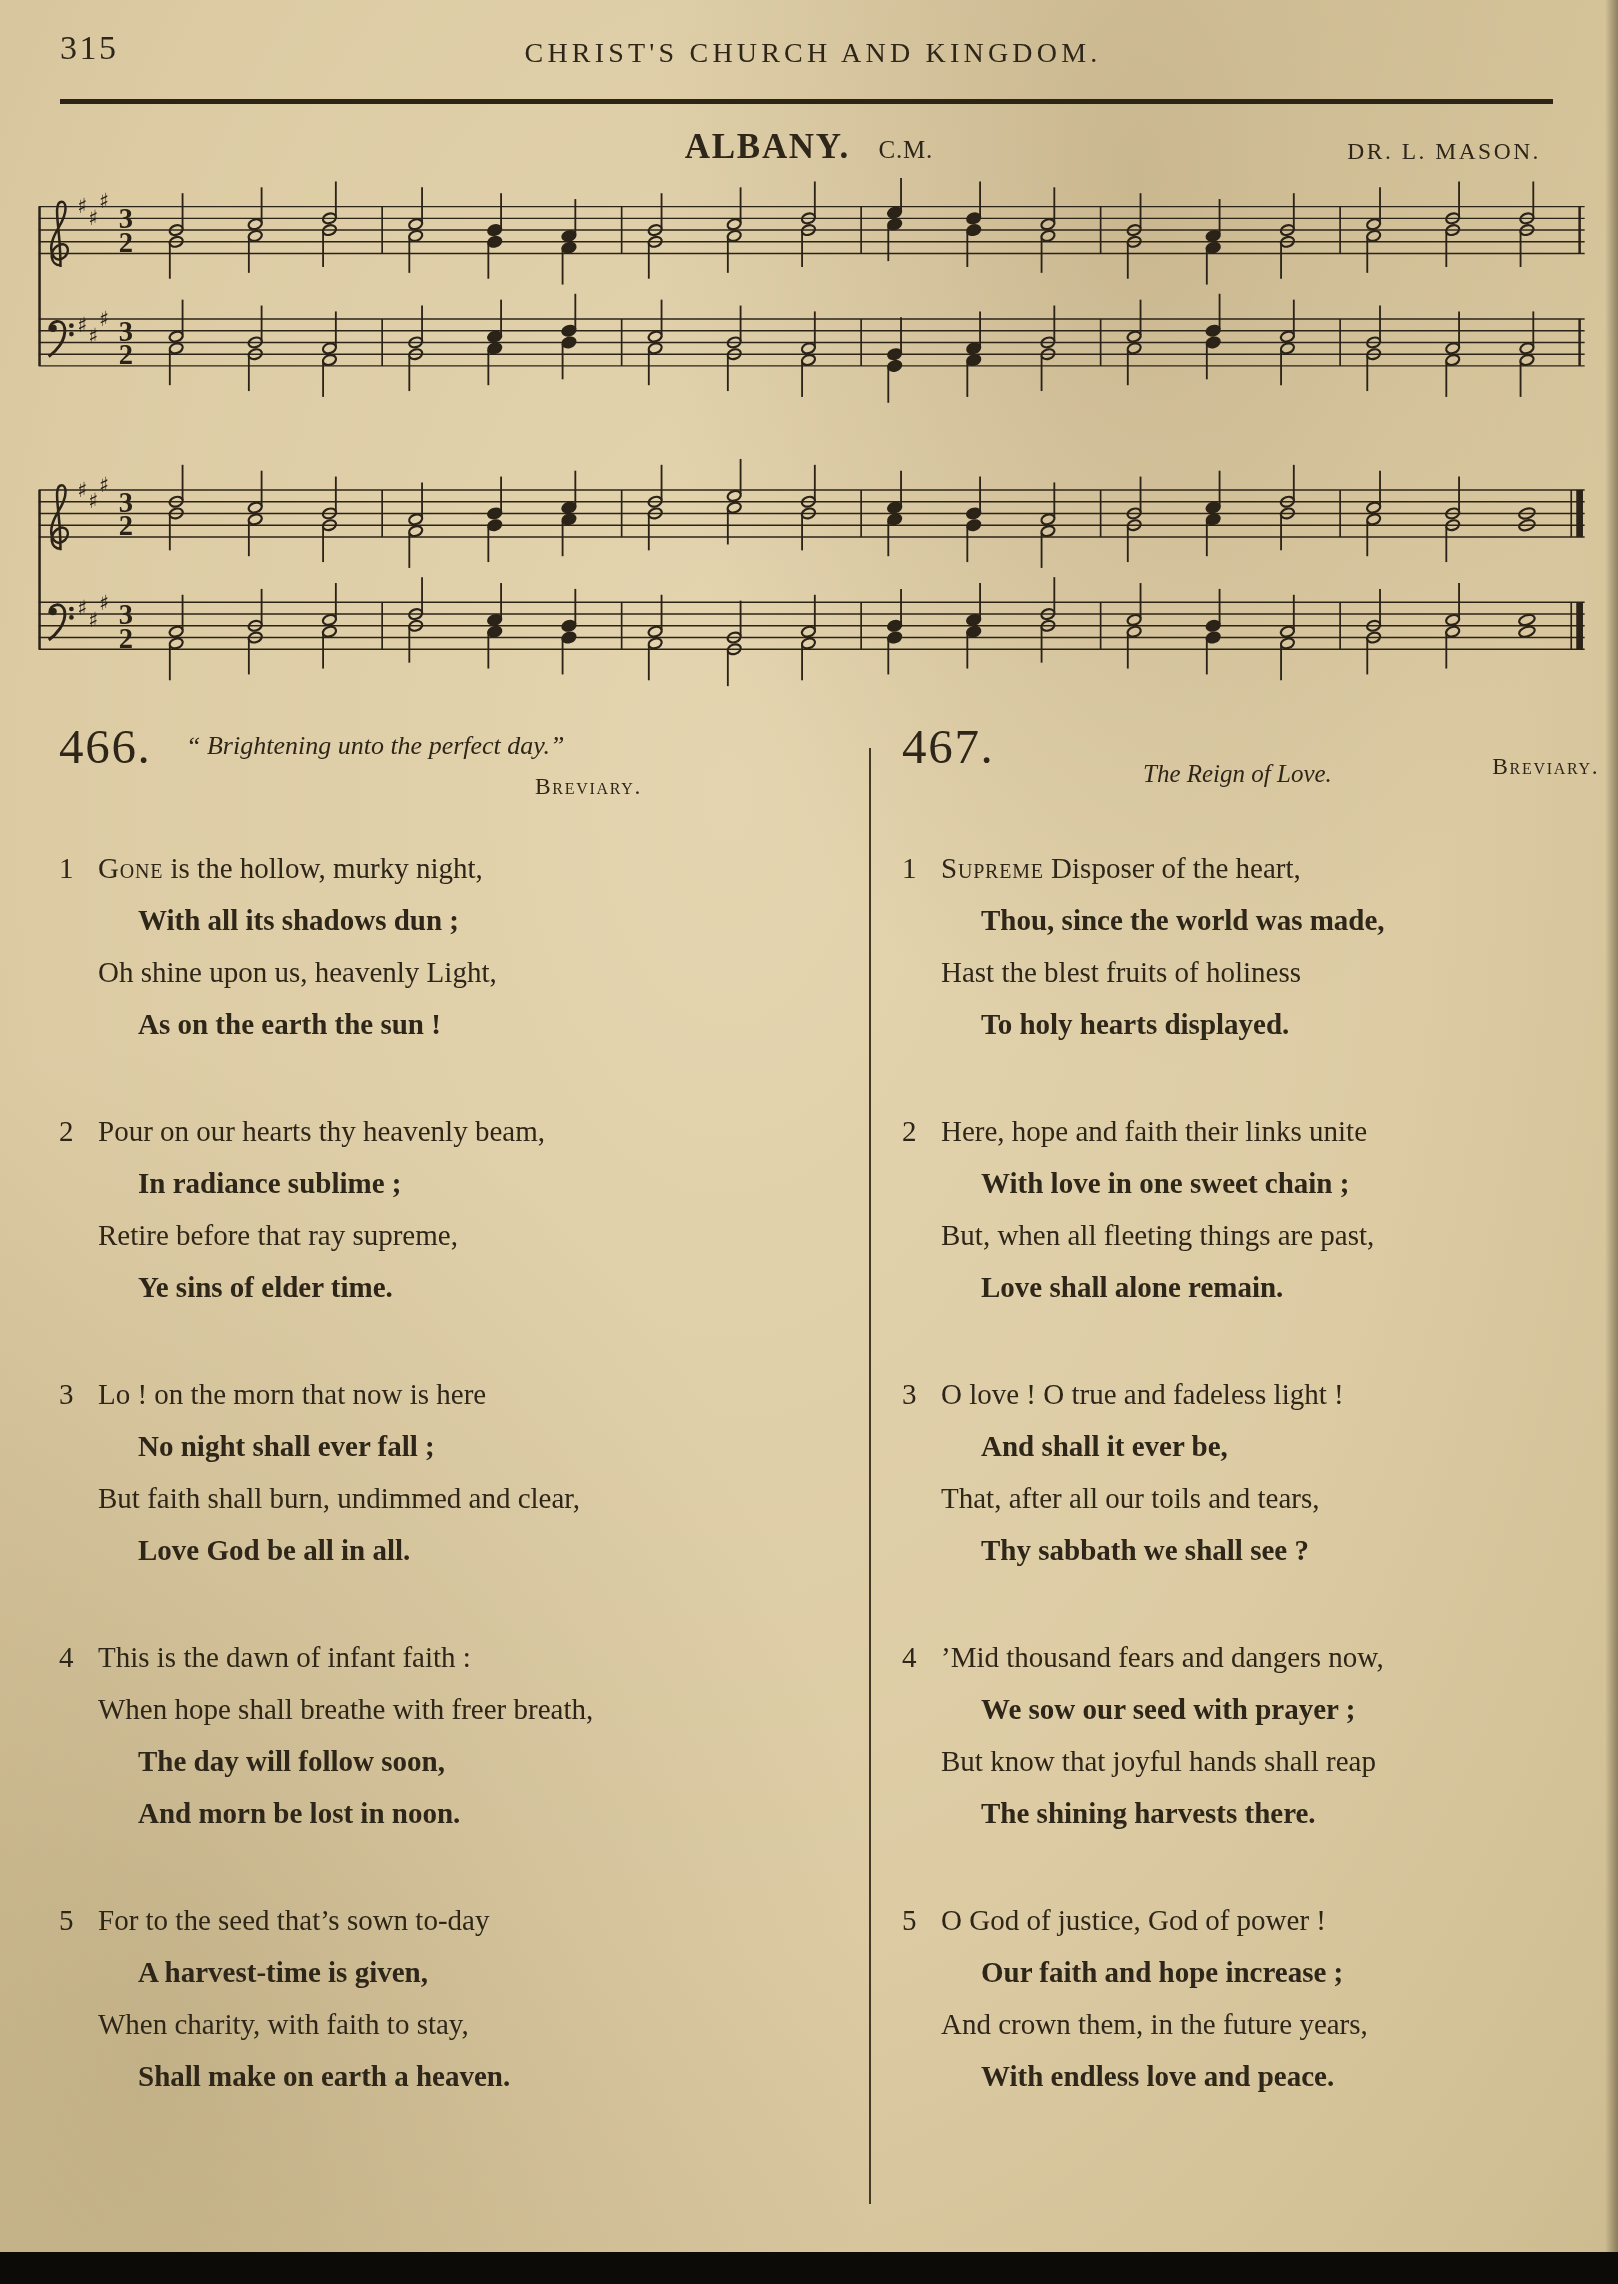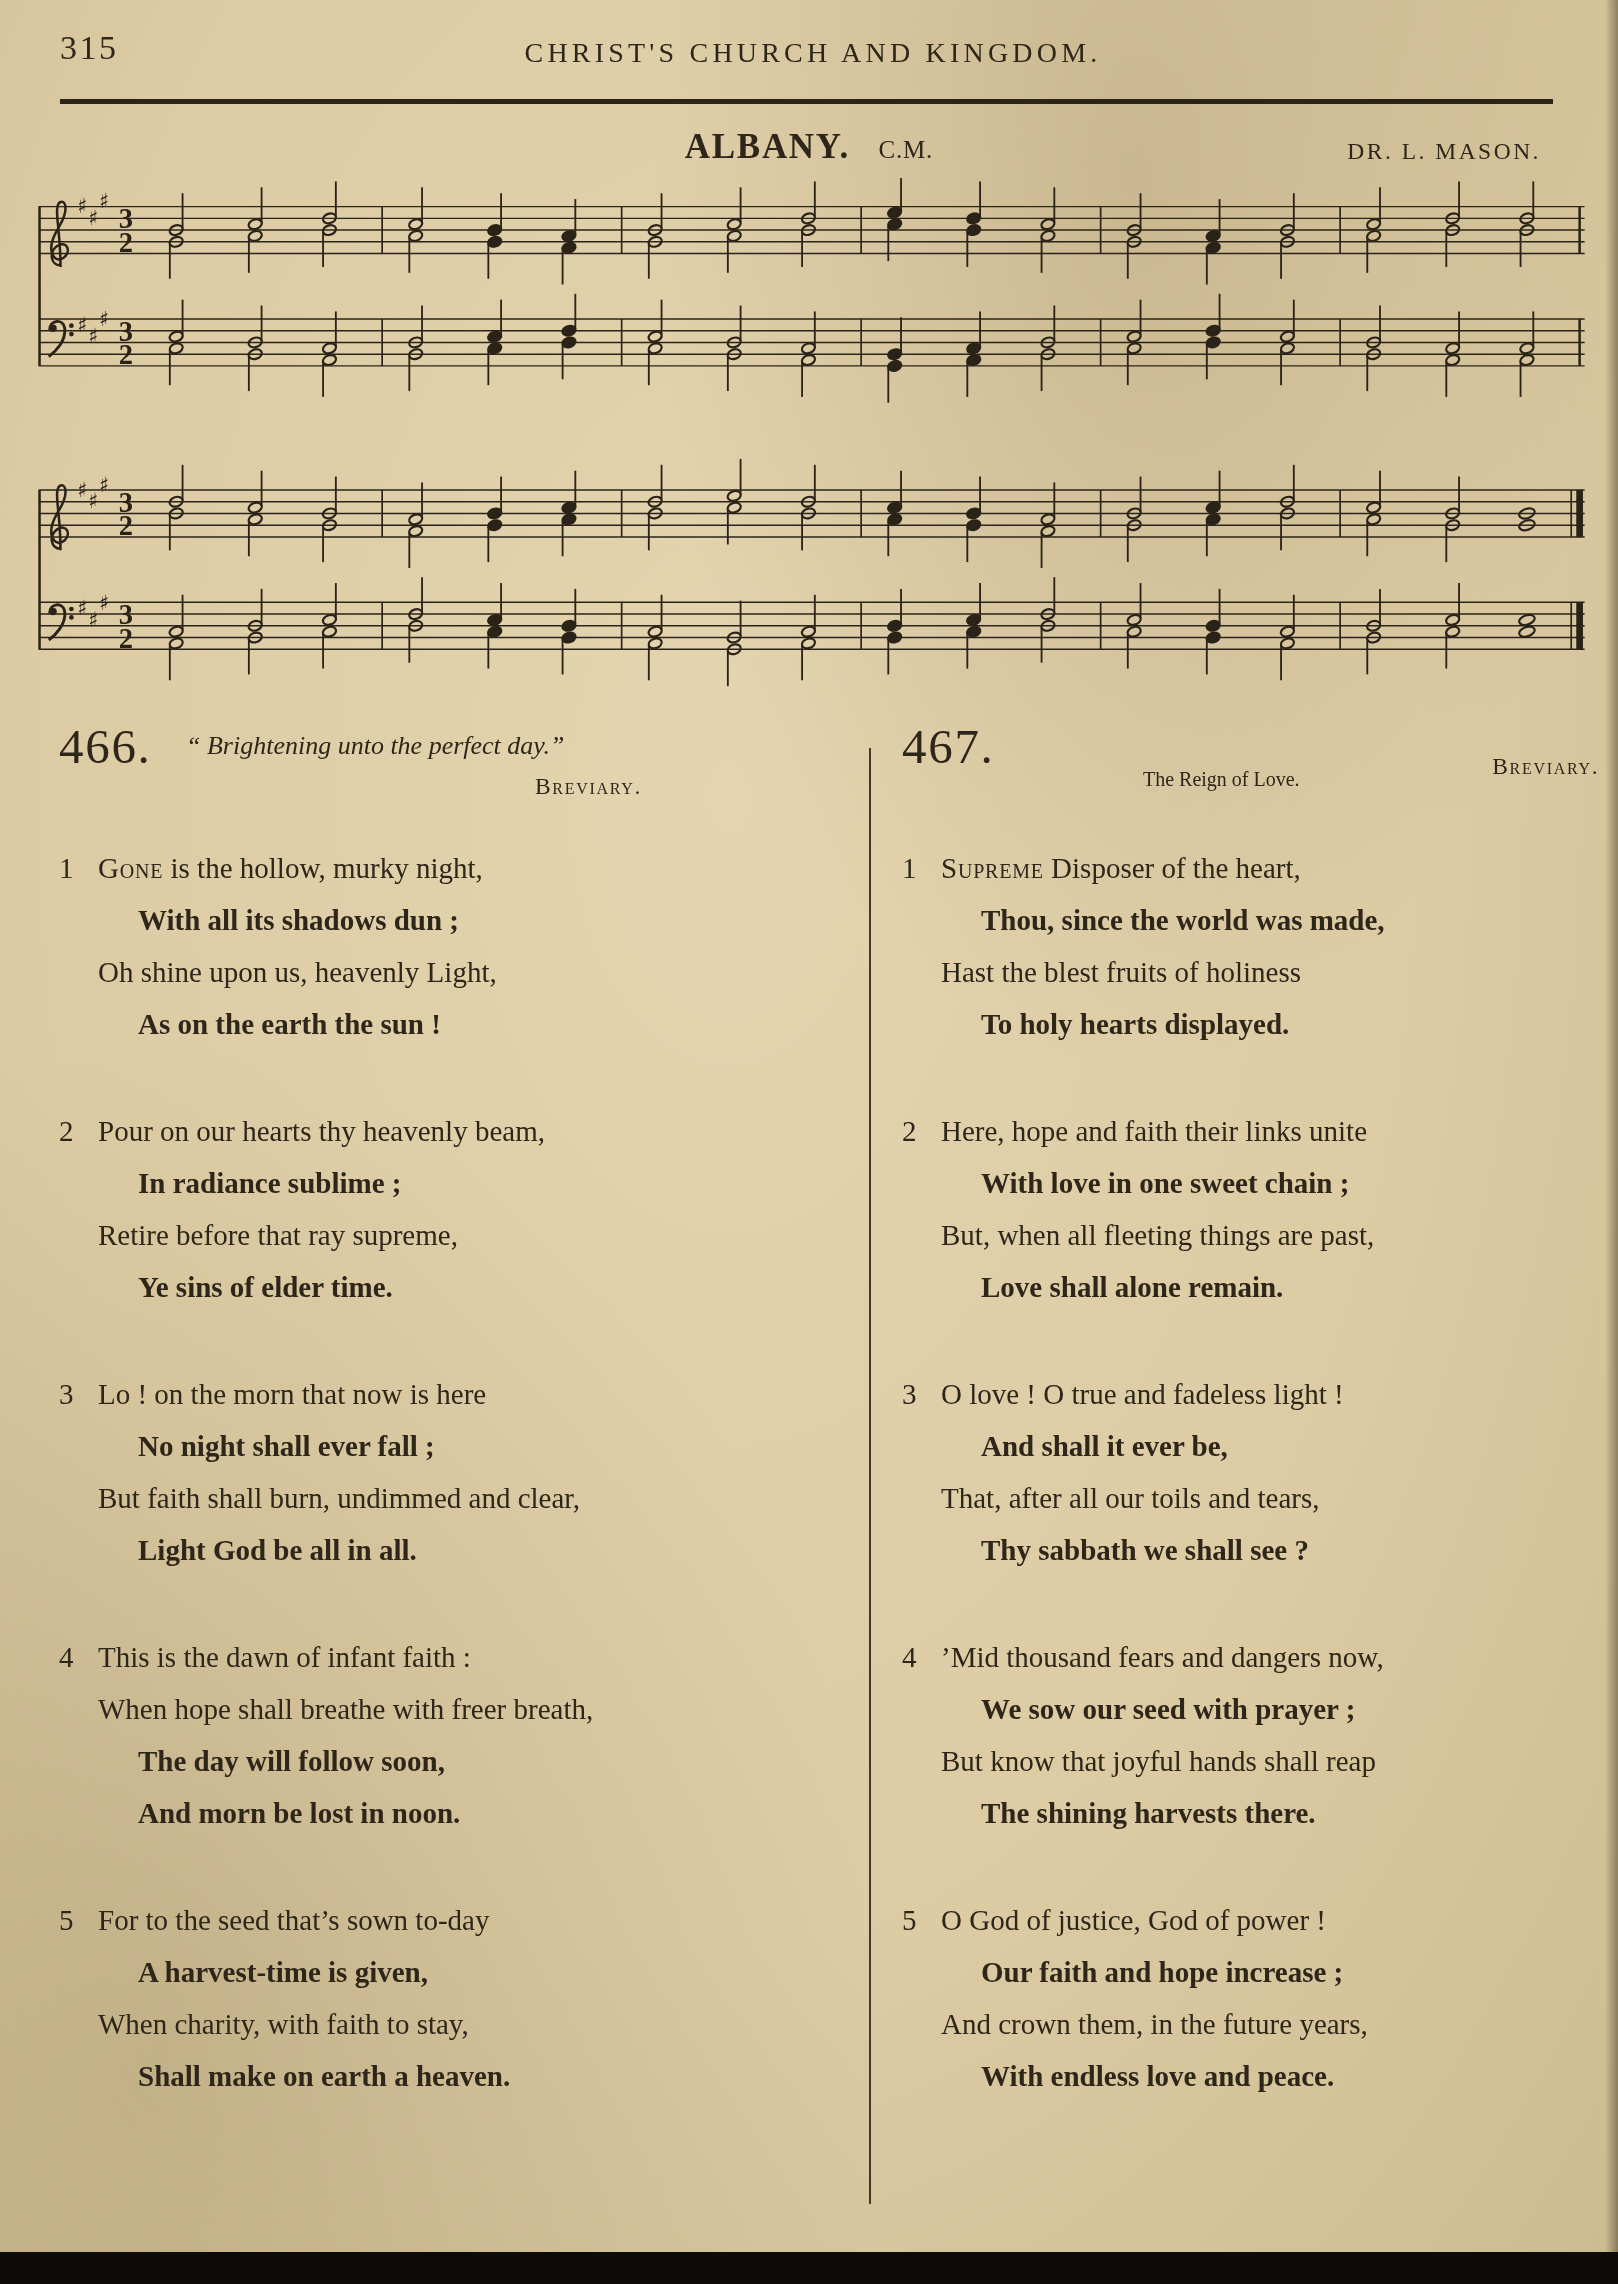--- a/index.html
+++ b/index.html
@@ -36,21 +36,21 @@
   .divider { position:absolute; left:869px; top:748px; width:1.7px; height:1456px; background:#433926; }
 
   .col { position:absolute; top:731px; }
   .col0 { left:59px;  width:792px; }
   .col1 { left:902px; width:699px; }
 
   .hymn-head { position:relative; height:111px; }
   .h-num { position:absolute; left:0; top:-13.4px; font-size:49px; letter-spacing:1.7px; }
   .col0 .h-cap { position:absolute; left:127px; top:0;  font-style:italic; font-size:26px; }
   .col0 .h-src { position:absolute; left:476px; top:42px; font-size:23.5px; font-variant:small-caps; letter-spacing:1.7px; }
-  .col1 .h-cap { position:absolute; left:241px; top:37px; font-size:20px; }
+  .col1 .h-cap { position:absolute; left:241px; top:29px; font-style:italic; font-size:25px; }
   .col1 .h-src { position:absolute; right:1.7px;  top:22px; font-size:23.5px; font-variant:small-caps; letter-spacing:1.7px; }
 
   .verse { position:relative; padding-left:39px; margin-bottom:55px; }
   .vnum  { position:absolute; left:0; top:0; font-size:29px; line-height:52px; }
   .line  { font-size:29px; line-height:52px; white-space:nowrap; }
   .line.indent { padding-left:40px;font-weight:bold; }
   .lead  { font-variant:small-caps; letter-spacing:0.8px; }
 </style>
 </head>
 <body>
@@ -466,21 +466,21 @@
           <div class="line">Pour on our hearts thy heavenly beam,</div>
           <div class="line indent">In radiance sublime ;</div>
           <div class="line">Retire before that ray supreme,</div>
           <div class="line indent">Ye sins of elder time.</div>
         </div>
         <div class="verse">
           <span class="vnum">3</span>
           <div class="line">Lo ! on the morn that now is here</div>
           <div class="line indent">No night shall ever fall ;</div>
           <div class="line">But faith shall burn, undimmed and clear,</div>
-          <div class="line indent">Light God be all in all.</div>
+          <div class="line indent">Love God be all in all.</div>
         </div>
         <div class="verse">
           <span class="vnum">4</span>
           <div class="line">This is the dawn of infant faith :</div>
           <div class="line">When hope shall breathe with freer breath,</div>
           <div class="line indent">The day will follow soon,</div>
           <div class="line indent">And morn be lost in noon.</div>
         </div>
         <div class="verse">
           <span class="vnum">5</span>

